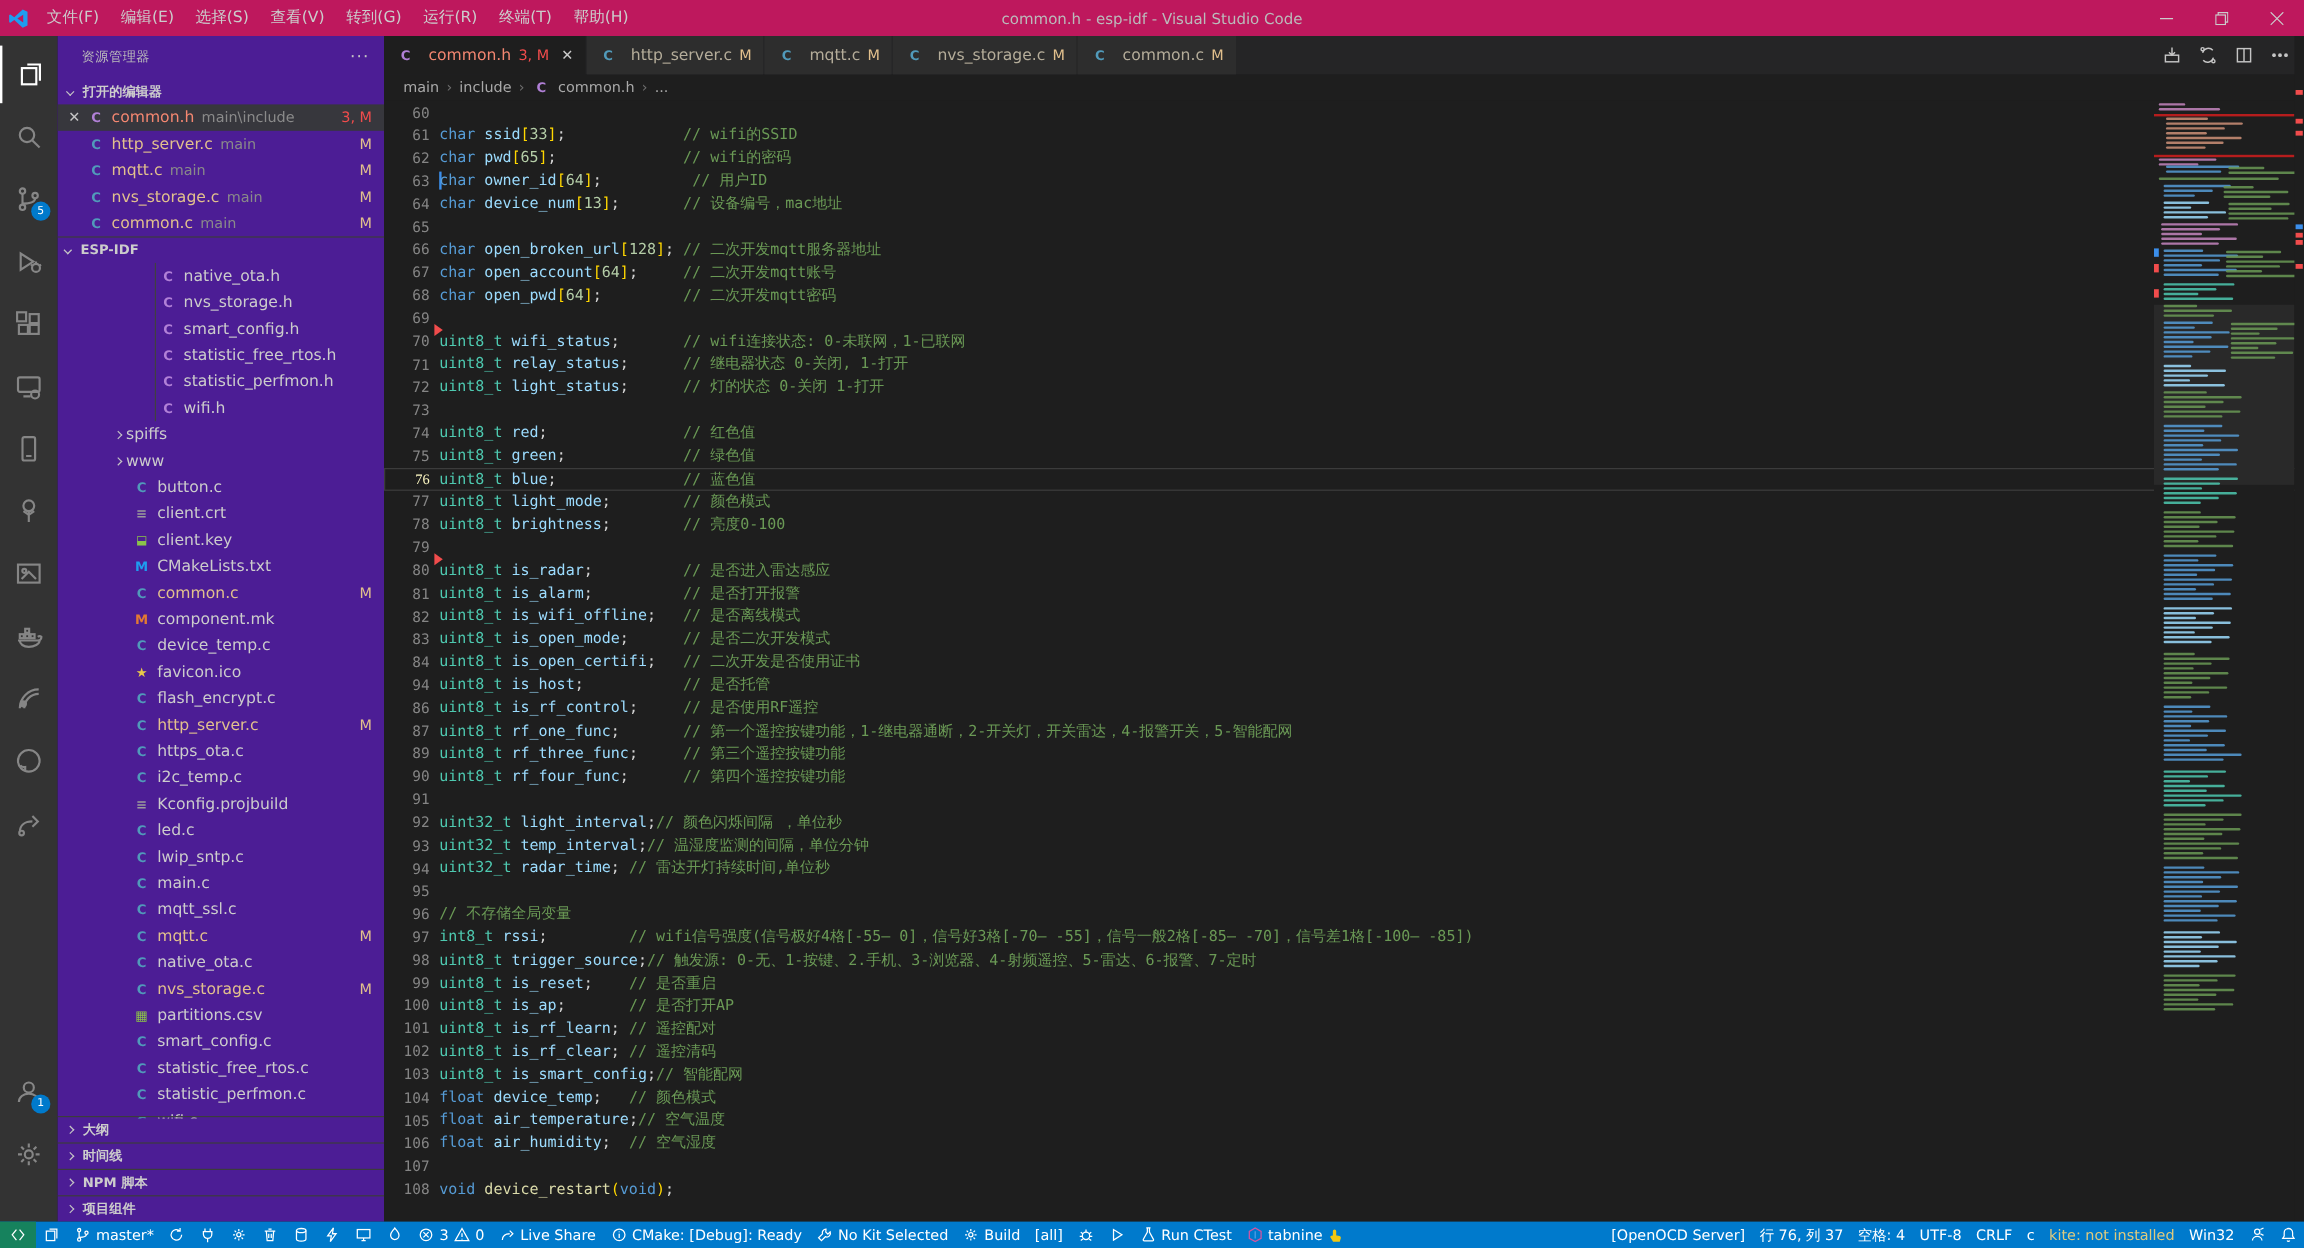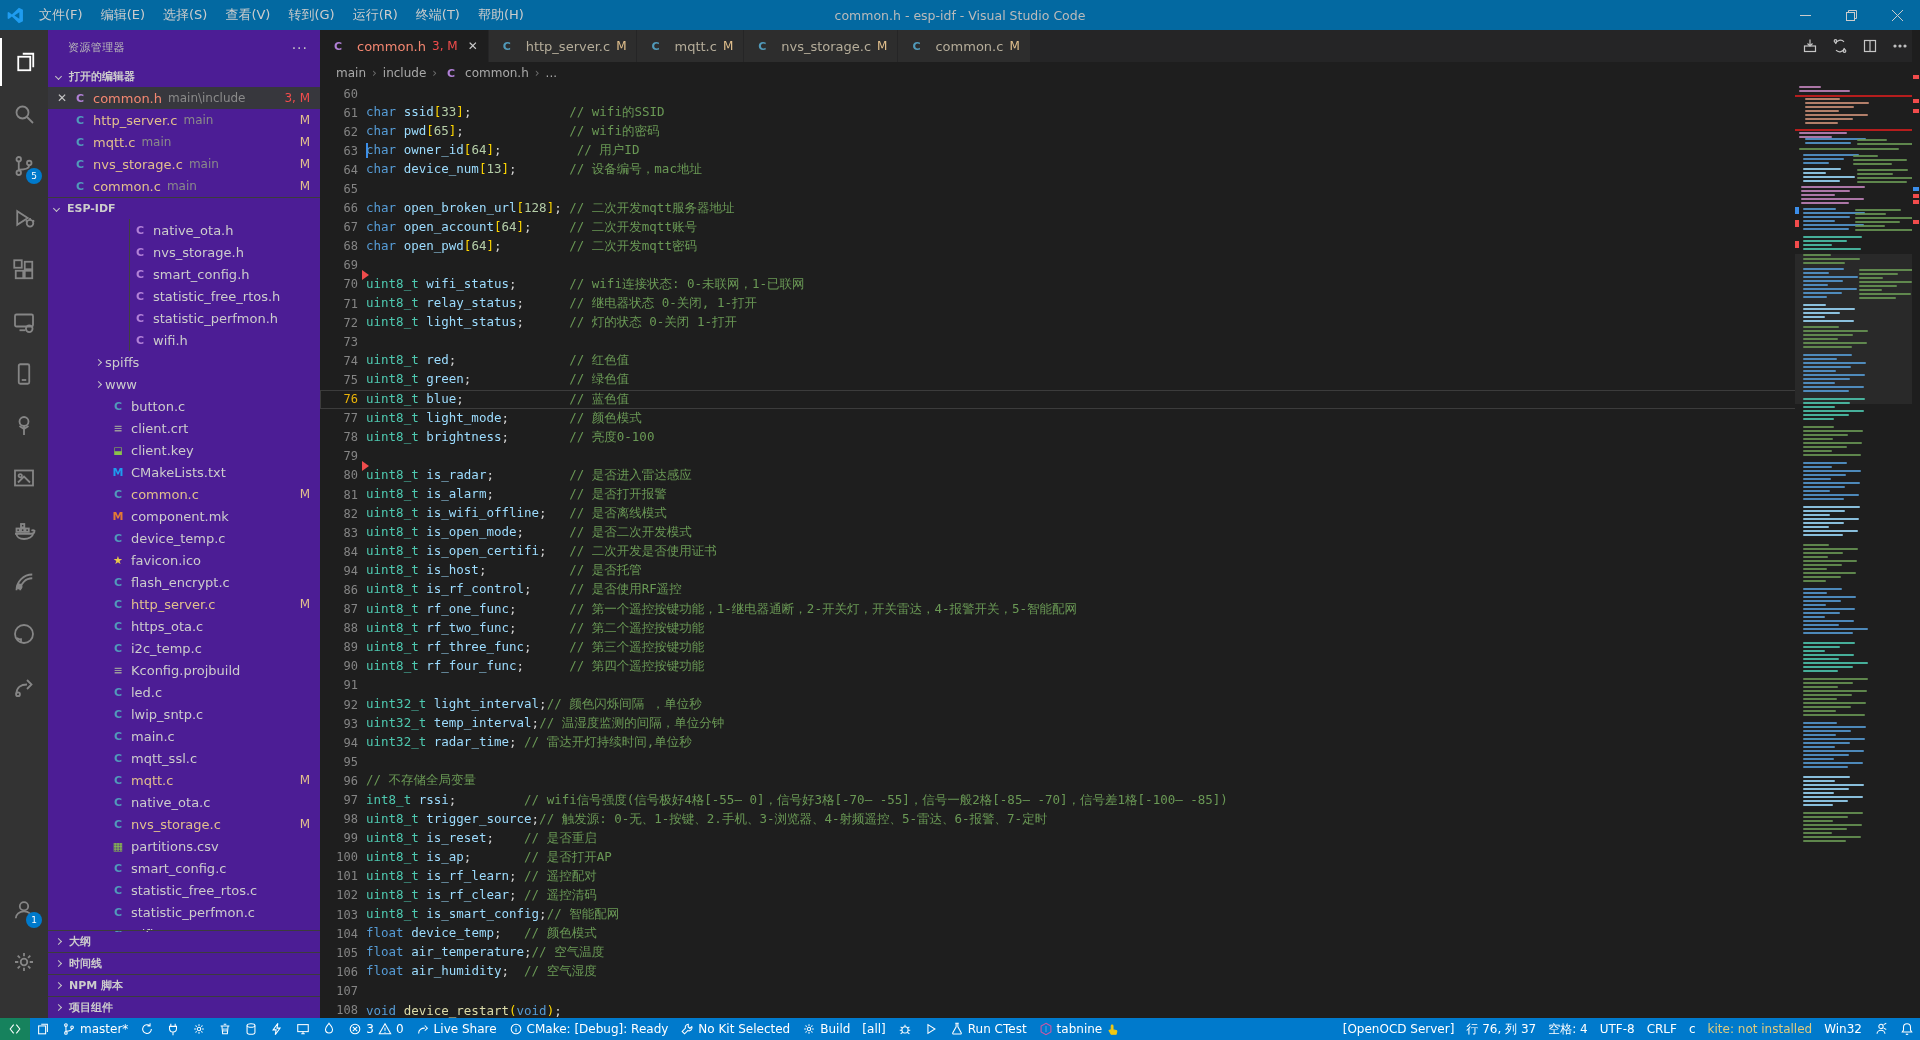--- a/index.html
+++ b/index.html
@@ -1,21 +1,21 @@
 <!DOCTYPE html>
 <html><head>
 <meta charset="utf-8">
 <style>
   * { margin:0; padding:0; box-sizing:border-box; }
   html,body { width:1920px; height:1040px; overflow:hidden; background:#1e1e1e;
     font-family:"DejaVu Sans","Liberation Sans",sans-serif; cursor:default; user-select:none; }
   svg { display:block; }
 
   
-  .titlebar { position:absolute; left:0; top:0; width:1920px; height:30px; background:#0369a1;
+  .titlebar { position:absolute; left:0; top:0; width:1920px; height:30px; background:#be185d;
     display:flex; align-items:center; color:#cccccc; font-size:13px; z-index:30;justify-content:flex-end; }
   .tb-logo { width:30px; display:flex; justify-content:center; }
   .menu-item { padding:0 9px; height:30px; line-height:30px; }
   .tb-title { position:absolute; left:0; right:0; text-align:center; color:#bbbbbb; font-size:12.5px; pointer-events:none; }
   .tb-controls { margin-left:auto; display:flex; z-index:2; }
   .tb-btn { width:46px; height:30px; display:flex; align-items:center; justify-content:center; color:#cccccc; }
 
   
   .shell { position:absolute; top:30px; left:0; width:1920px; height:988px; display:flex; }
 
@@ -56,21 +56,21 @@
   .tab.active { background:#1e1e1e; color:#f48771; }
   .tab .badge { font-size:12px; }
   .tab-actions { margin-left:auto; display:flex; align-items:center; gap:14px; padding-right:12px; color:#c5c5c5; }
   .breadcrumb { height:22px; display:flex; align-items:center; font-size:12px; color:#a9a9a9; padding-left:16px; gap:6px; background:#1e1e1e; }
   .breadcrumb .sep { color:#6e6e6e; }
 
   
   .code { position:absolute; top:54px; left:0; right:0; bottom:0; font-family:"DejaVu Sans Mono","Liberation Mono",monospace; font-size:12.5px; }
   .cl { position:relative; height:19.1px; display:flex; align-items:center; white-space:pre; }
   .cl .ln { width:38px; text-align:right; color:#858585; font-size:12px; flex:none; }
-  .cl.cur .ln { color:#eab308; }
+  .cl.cur .ln { color:#fef9c3;font-family:Liberation Serif, serif; }
   .cl .ct { padding-left:8px; color:#d4d4d4; }
   .cl.cur { outline:1px solid #3c3c3c; outline-offset:-1px; }
   .tok-kw { color:#569cd6; } .tok-type { color:#4ec9b0; } .tok-var { color:#9cdcfe; }
   .tok-num { color:#b5cea8; } .tok-brk { color:#ffd700; } .tok-fn { color:#dcdcaa; }
   .tok-cmt { color:#6a9955; }
   .cursorbar { display:inline-block; width:2px; height:15px; background:#3b8eea; vertical-align:middle; margin-right:-2px; }
   .delmark { position:absolute; left:42px; top:-5px; width:0; height:0; border-left:7px solid #f14c4c;
     border-top:5px solid transparent; border-bottom:5px solid transparent; }
 
   
@@ -540,21 +540,20 @@
         <div class="cl"><span class="ln">78</span><span class="ct"><span class="tok-type">uint8_t</span> <span class="tok-var">brightness</span>;        <span class="tok-cmt">// 亮度0-100</span></span></div>
         <div class="cl"><span class="ln">79</span><span class="ct"> </span></div>
         <div class="cl"><span class="ln">80</span><span class="delmark"></span><span class="ct"><span class="tok-type">uint8_t</span> <span class="tok-var">is_radar</span>;          <span class="tok-cmt">// 是否进入雷达感应</span></span></div>
         <div class="cl"><span class="ln">81</span><span class="ct"><span class="tok-type">uint8_t</span> <span class="tok-var">is_alarm</span>;          <span class="tok-cmt">// 是否打开报警</span></span></div>
         <div class="cl"><span class="ln">82</span><span class="ct"><span class="tok-type">uint8_t</span> <span class="tok-var">is_wifi_offline</span>;   <span class="tok-cmt">// 是否离线模式</span></span></div>
         <div class="cl"><span class="ln">83</span><span class="ct"><span class="tok-type">uint8_t</span> <span class="tok-var">is_open_mode</span>;      <span class="tok-cmt">// 是否二次开发模式</span></span></div>
         <div class="cl"><span class="ln">84</span><span class="ct"><span class="tok-type">uint8_t</span> <span class="tok-var">is_open_certifi</span>;   <span class="tok-cmt">// 二次开发是否使用证书</span></span></div>
         <div class="cl"><span class="ln">94</span><span class="ct"><span class="tok-type">uint8_t</span> <span class="tok-var">is_host</span>;           <span class="tok-cmt">// 是否托管</span></span></div>
         <div class="cl"><span class="ln">86</span><span class="ct"><span class="tok-type">uint8_t</span> <span class="tok-var">is_rf_control</span>;     <span class="tok-cmt">// 是否使用RF遥控</span></span></div>
         <div class="cl"><span class="ln">87</span><span class="ct"><span class="tok-type">uint8_t</span> <span class="tok-var">rf_one_func</span>;       <span class="tok-cmt">// 第一个遥控按键功能，1-继电器通断，2-开关灯，开关雷达，4-报警开关，5-智能配网</span></span></div>
-        <div class="cl"><span class="ln">88</span><span class="ct"><span class="tok-type">uint8_t</span> <span class="tok-var">rf_two_func</span>;       <span class="tok-cmt">// 第二个遥控按键功能</span></span></div>
         <div class="cl"><span class="ln">89</span><span class="ct"><span class="tok-type">uint8_t</span> <span class="tok-var">rf_three_func</span>;     <span class="tok-cmt">// 第三个遥控按键功能</span></span></div>
         <div class="cl"><span class="ln">90</span><span class="ct"><span class="tok-type">uint8_t</span> <span class="tok-var">rf_four_func</span>;      <span class="tok-cmt">// 第四个遥控按键功能</span></span></div>
         <div class="cl"><span class="ln">91</span><span class="ct"> </span></div>
         <div class="cl"><span class="ln">92</span><span class="ct"><span class="tok-type">uint32_t</span> <span class="tok-var">light_interval</span>;<span class="tok-cmt">// 颜色闪烁间隔 ，单位秒</span></span></div>
         <div class="cl"><span class="ln">93</span><span class="ct"><span class="tok-type">uint32_t</span> <span class="tok-var">temp_interval</span>;<span class="tok-cmt">// 温湿度监测的间隔，单位分钟</span></span></div>
         <div class="cl"><span class="ln">94</span><span class="ct"><span class="tok-type">uint32_t</span> <span class="tok-var">radar_time</span>; <span class="tok-cmt">// 雷达开灯持续时间,单位秒</span></span></div>
         <div class="cl"><span class="ln">95</span><span class="ct"> </span></div>
         <div class="cl"><span class="ln">96</span><span class="ct"><span class="tok-cmt">// 不存储全局变量</span></span></div>
         <div class="cl"><span class="ln">97</span><span class="ct"><span class="tok-type">int8_t</span> <span class="tok-var">rssi</span>;         <span class="tok-cmt">// wifi信号强度(信号极好4格[-55— 0]，信号好3格[-70— -55]，信号一般2格[-85— -70]，信号差1格[-100— -85])</span></span></div>
         <div class="cl"><span class="ln">98</span><span class="ct"><span class="tok-type">uint8_t</span> <span class="tok-var">trigger_source</span>;<span class="tok-cmt">// 触发源: 0-无、1-按键、2.手机、3-浏览器、4-射频遥控、5-雷达、6-报警、7-定时</span></span></div>

